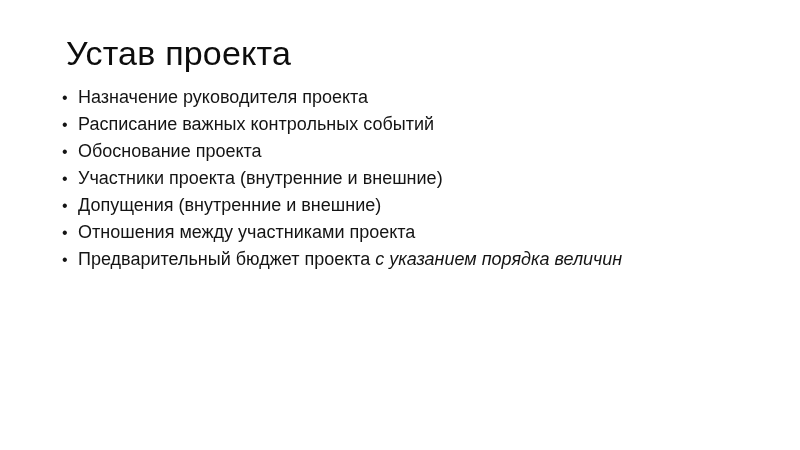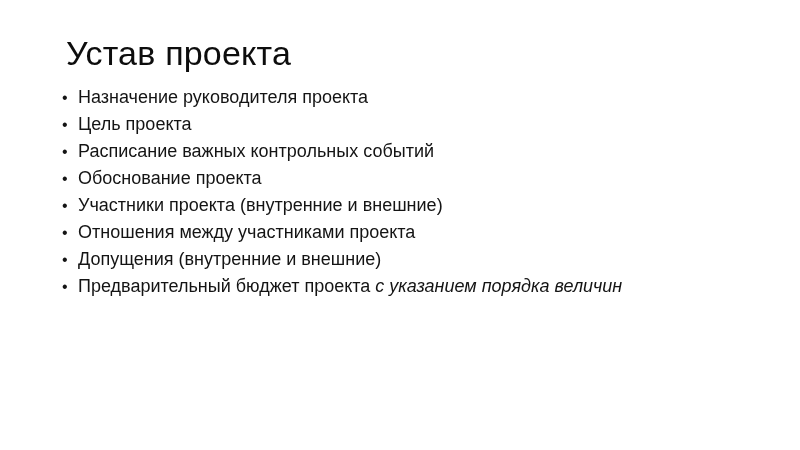--- a/index.html
+++ b/index.html
@@ -68,43 +68,40 @@
 
   <h1 class="slide-title">Устав проекта</h1>
 
   <ul class="bullet-list">
 
     <li>
       <span class="bullet-marker">•</span><span class="bullet-text">Назначение руководителя проекта</span>
     </li>
 
 
-    <li>
-      <span class="bullet-marker">•</span><span class="bullet-text">Цель проекта</span>
-    </li>
 
 
     <li>
       <span class="bullet-marker">•</span><span class="bullet-text">Расписание важных контрольных событий</span>
     </li>
 
     <li>
       <span class="bullet-marker">•</span><span class="bullet-text">Обоснование проекта</span>
     </li>
 
     <li>
       <span class="bullet-marker">•</span><span class="bullet-text">Участники проекта (внутренние и внешние)</span>
     </li>
 
     <li>
-      <span class="bullet-marker">•</span><span class="bullet-text">Отношения между участниками проекта</span>
+      <span class="bullet-marker">•</span><span class="bullet-text">Допущения (внутренние и внешние)</span>
     </li>
 
     <li>
-      <span class="bullet-marker">•</span><span class="bullet-text">Допущения (внутренние и внешние)</span>
+      <span class="bullet-marker">•</span><span class="bullet-text">Отношения между участниками проекта</span>
     </li>
 
 
     <li>
       <span class="bullet-marker">•</span><span class="bullet-text">Предварительный бюджет проекта</span><em class="bullet-text-italic"> с указанием порядка величин</em>
     </li>
 
   </ul>
 
 </div>

